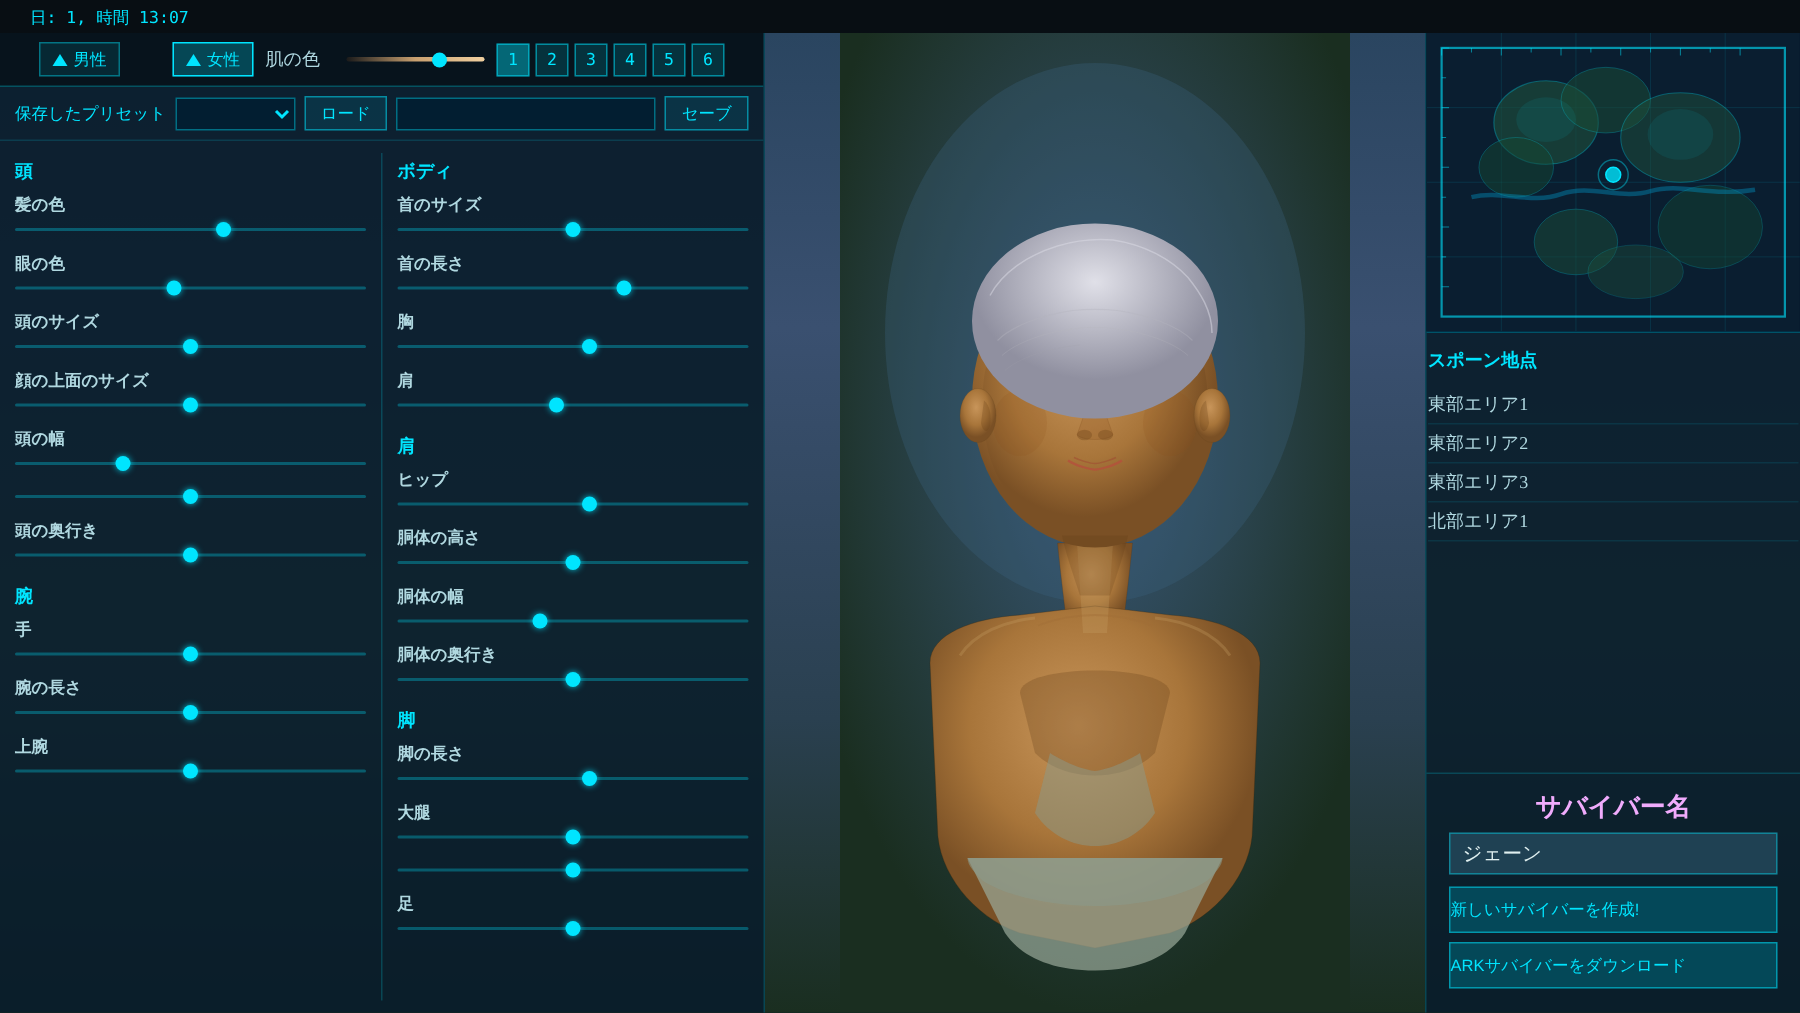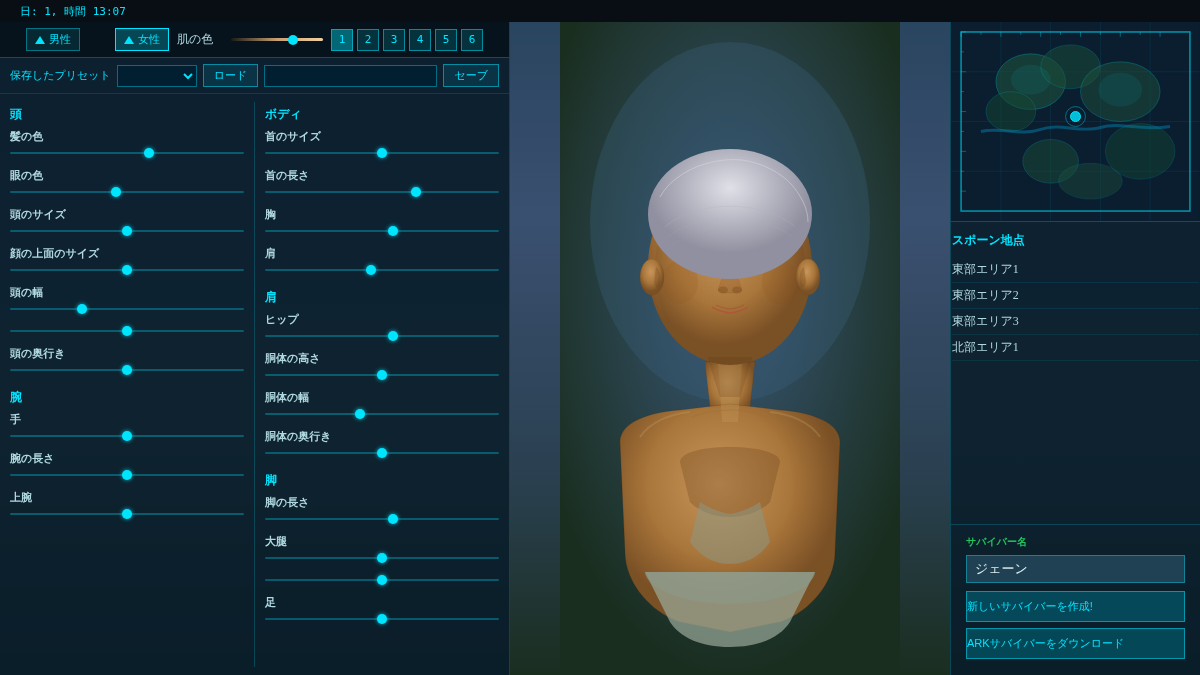--- a/index.html
+++ b/index.html
@@ -336,25 +336,25 @@
       cursor: pointer;
       border-bottom: 1px solid rgba(0,229,255,0.1);
     }
 
     .survivor-section {
       padding: 10px 15px;
       border-top: 1px solid rgba(0,229,255,0.2);
     }
 
     .survivor-section-title {
-      color: #22c55e;
-      font-size: 10px;
+      color: #f0abfc;
+      font-size: 17px;
       font-weight: bold;
       margin-bottom: 6px;
-      text-align: left;
+      text-align: center;
     }
 
     .survivor-input {
       width: 100%;
       height: 28px;
       background: rgba(40,80,100,0.7);
       border: 1px solid rgba(0,229,255,0.4);
       color: #e0f0f0;
       font-size: 13px;
       padding: 0 8px;

